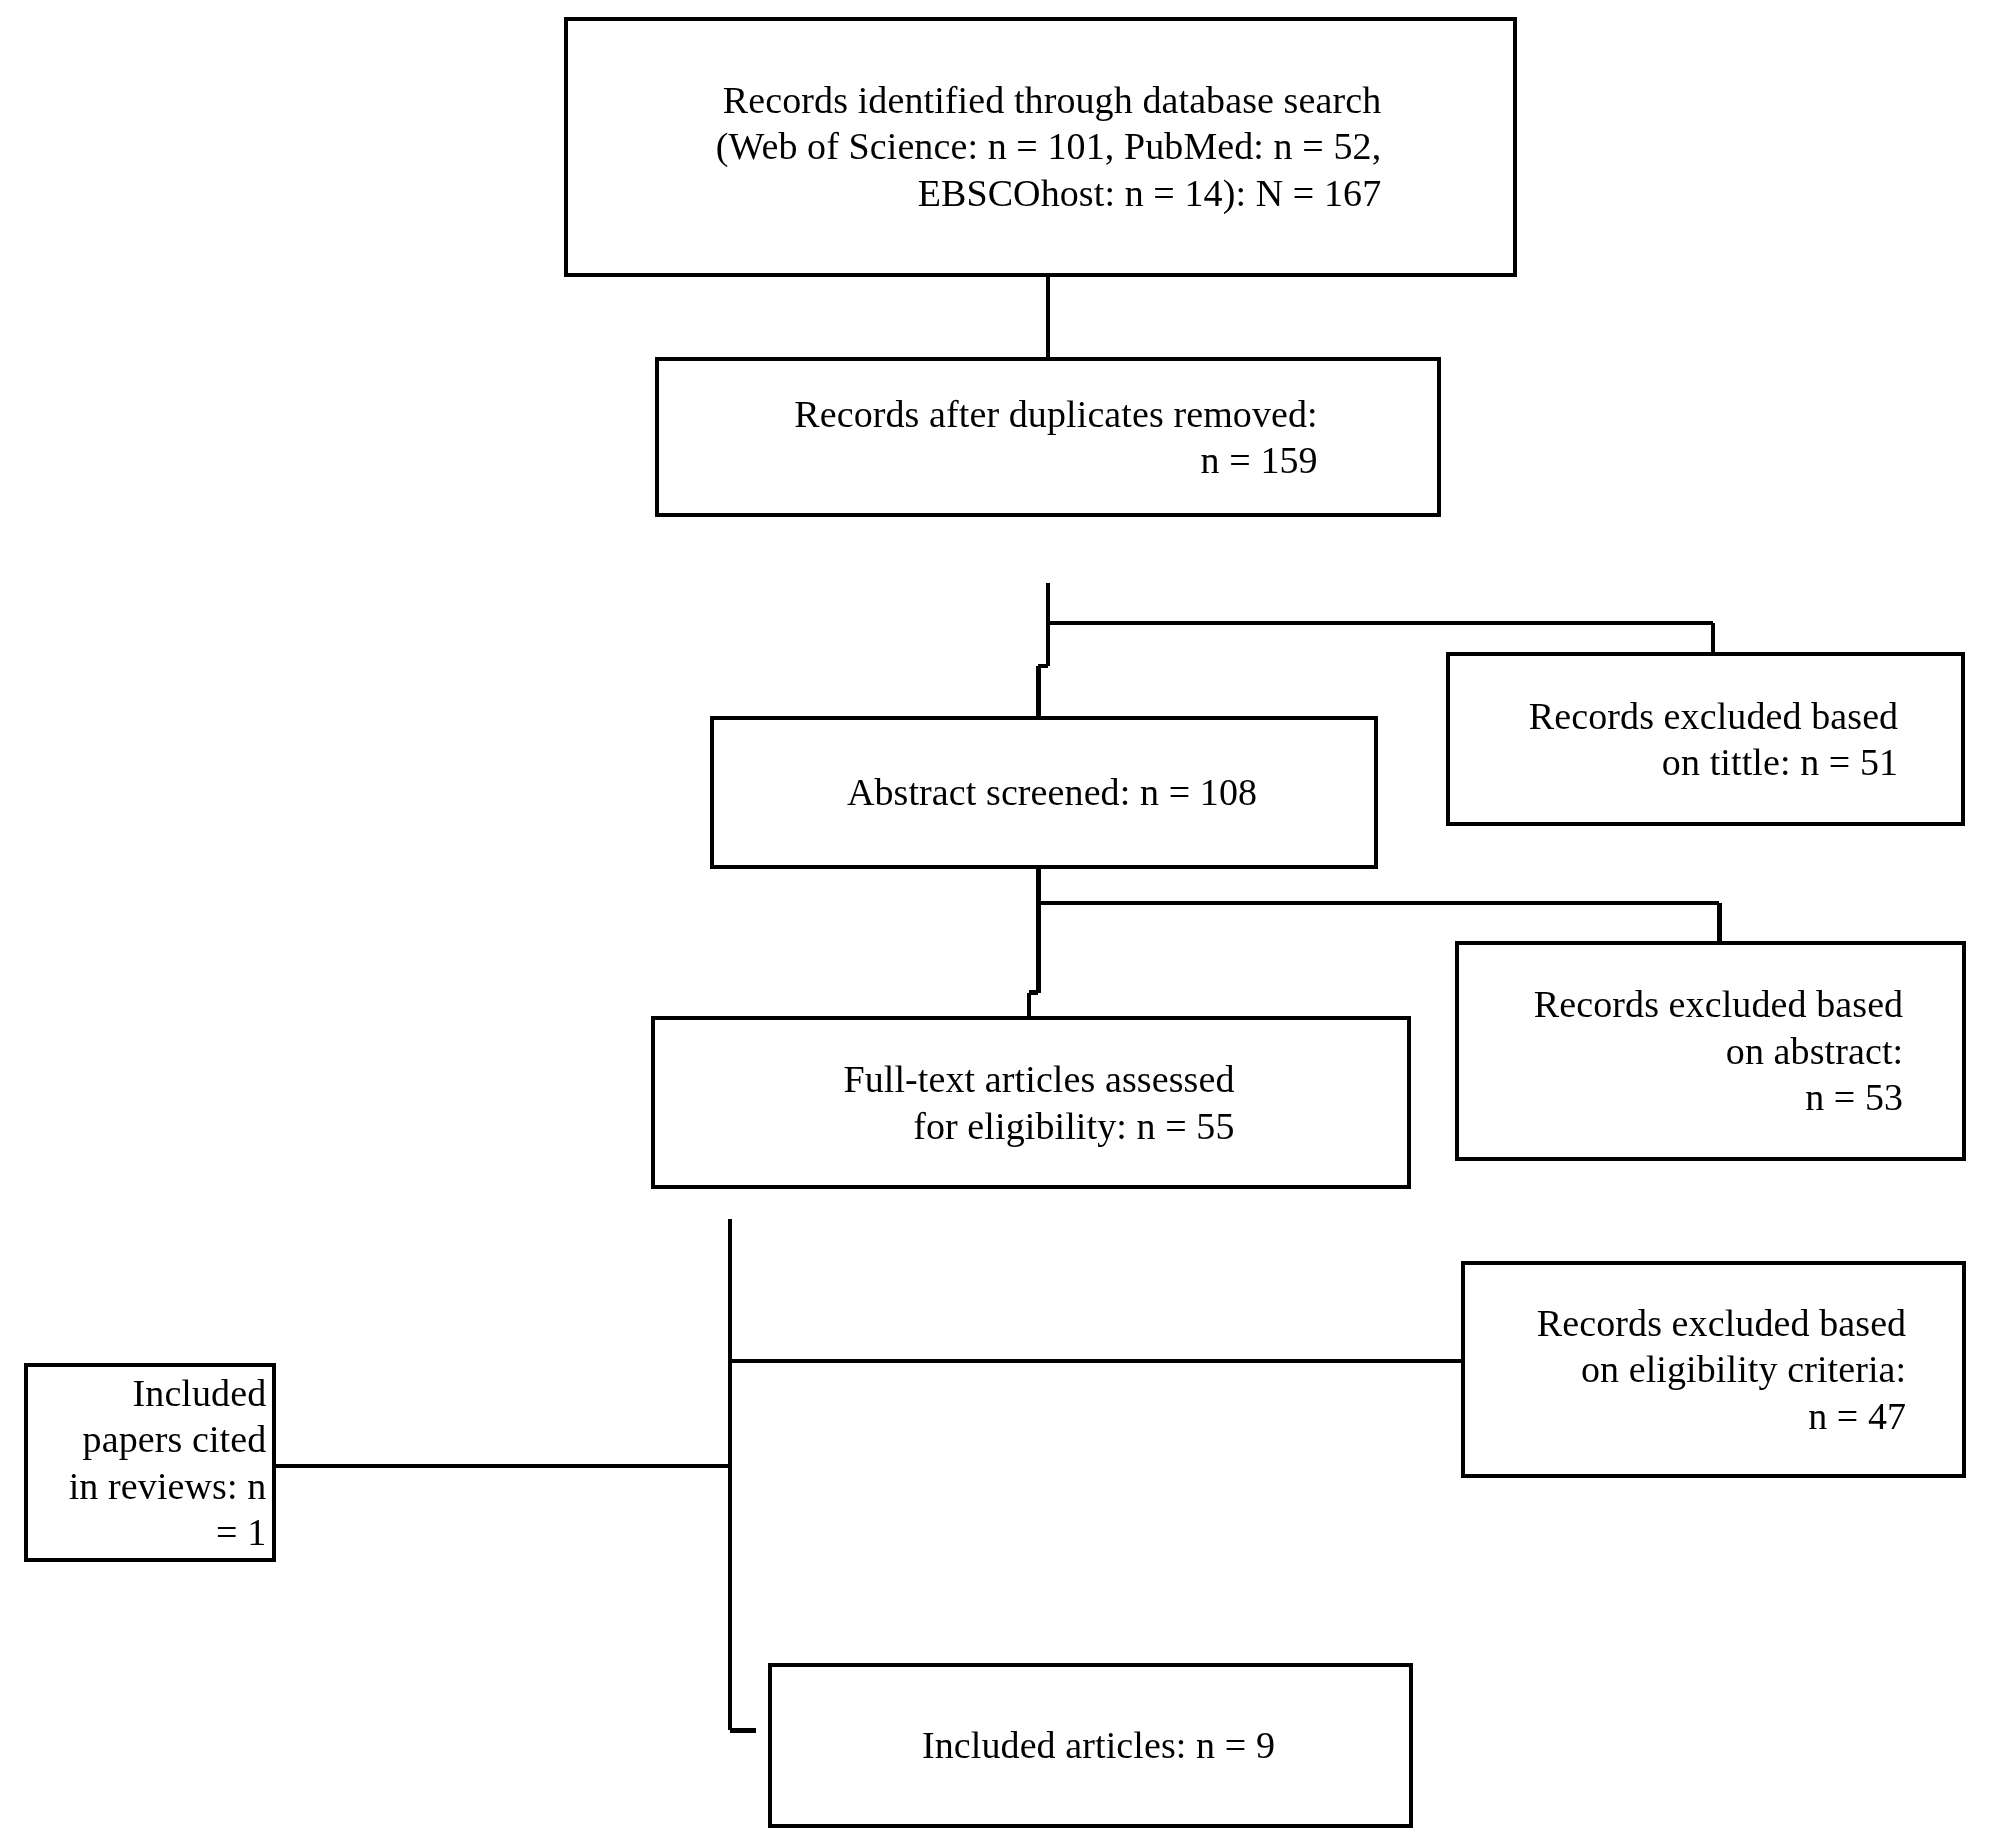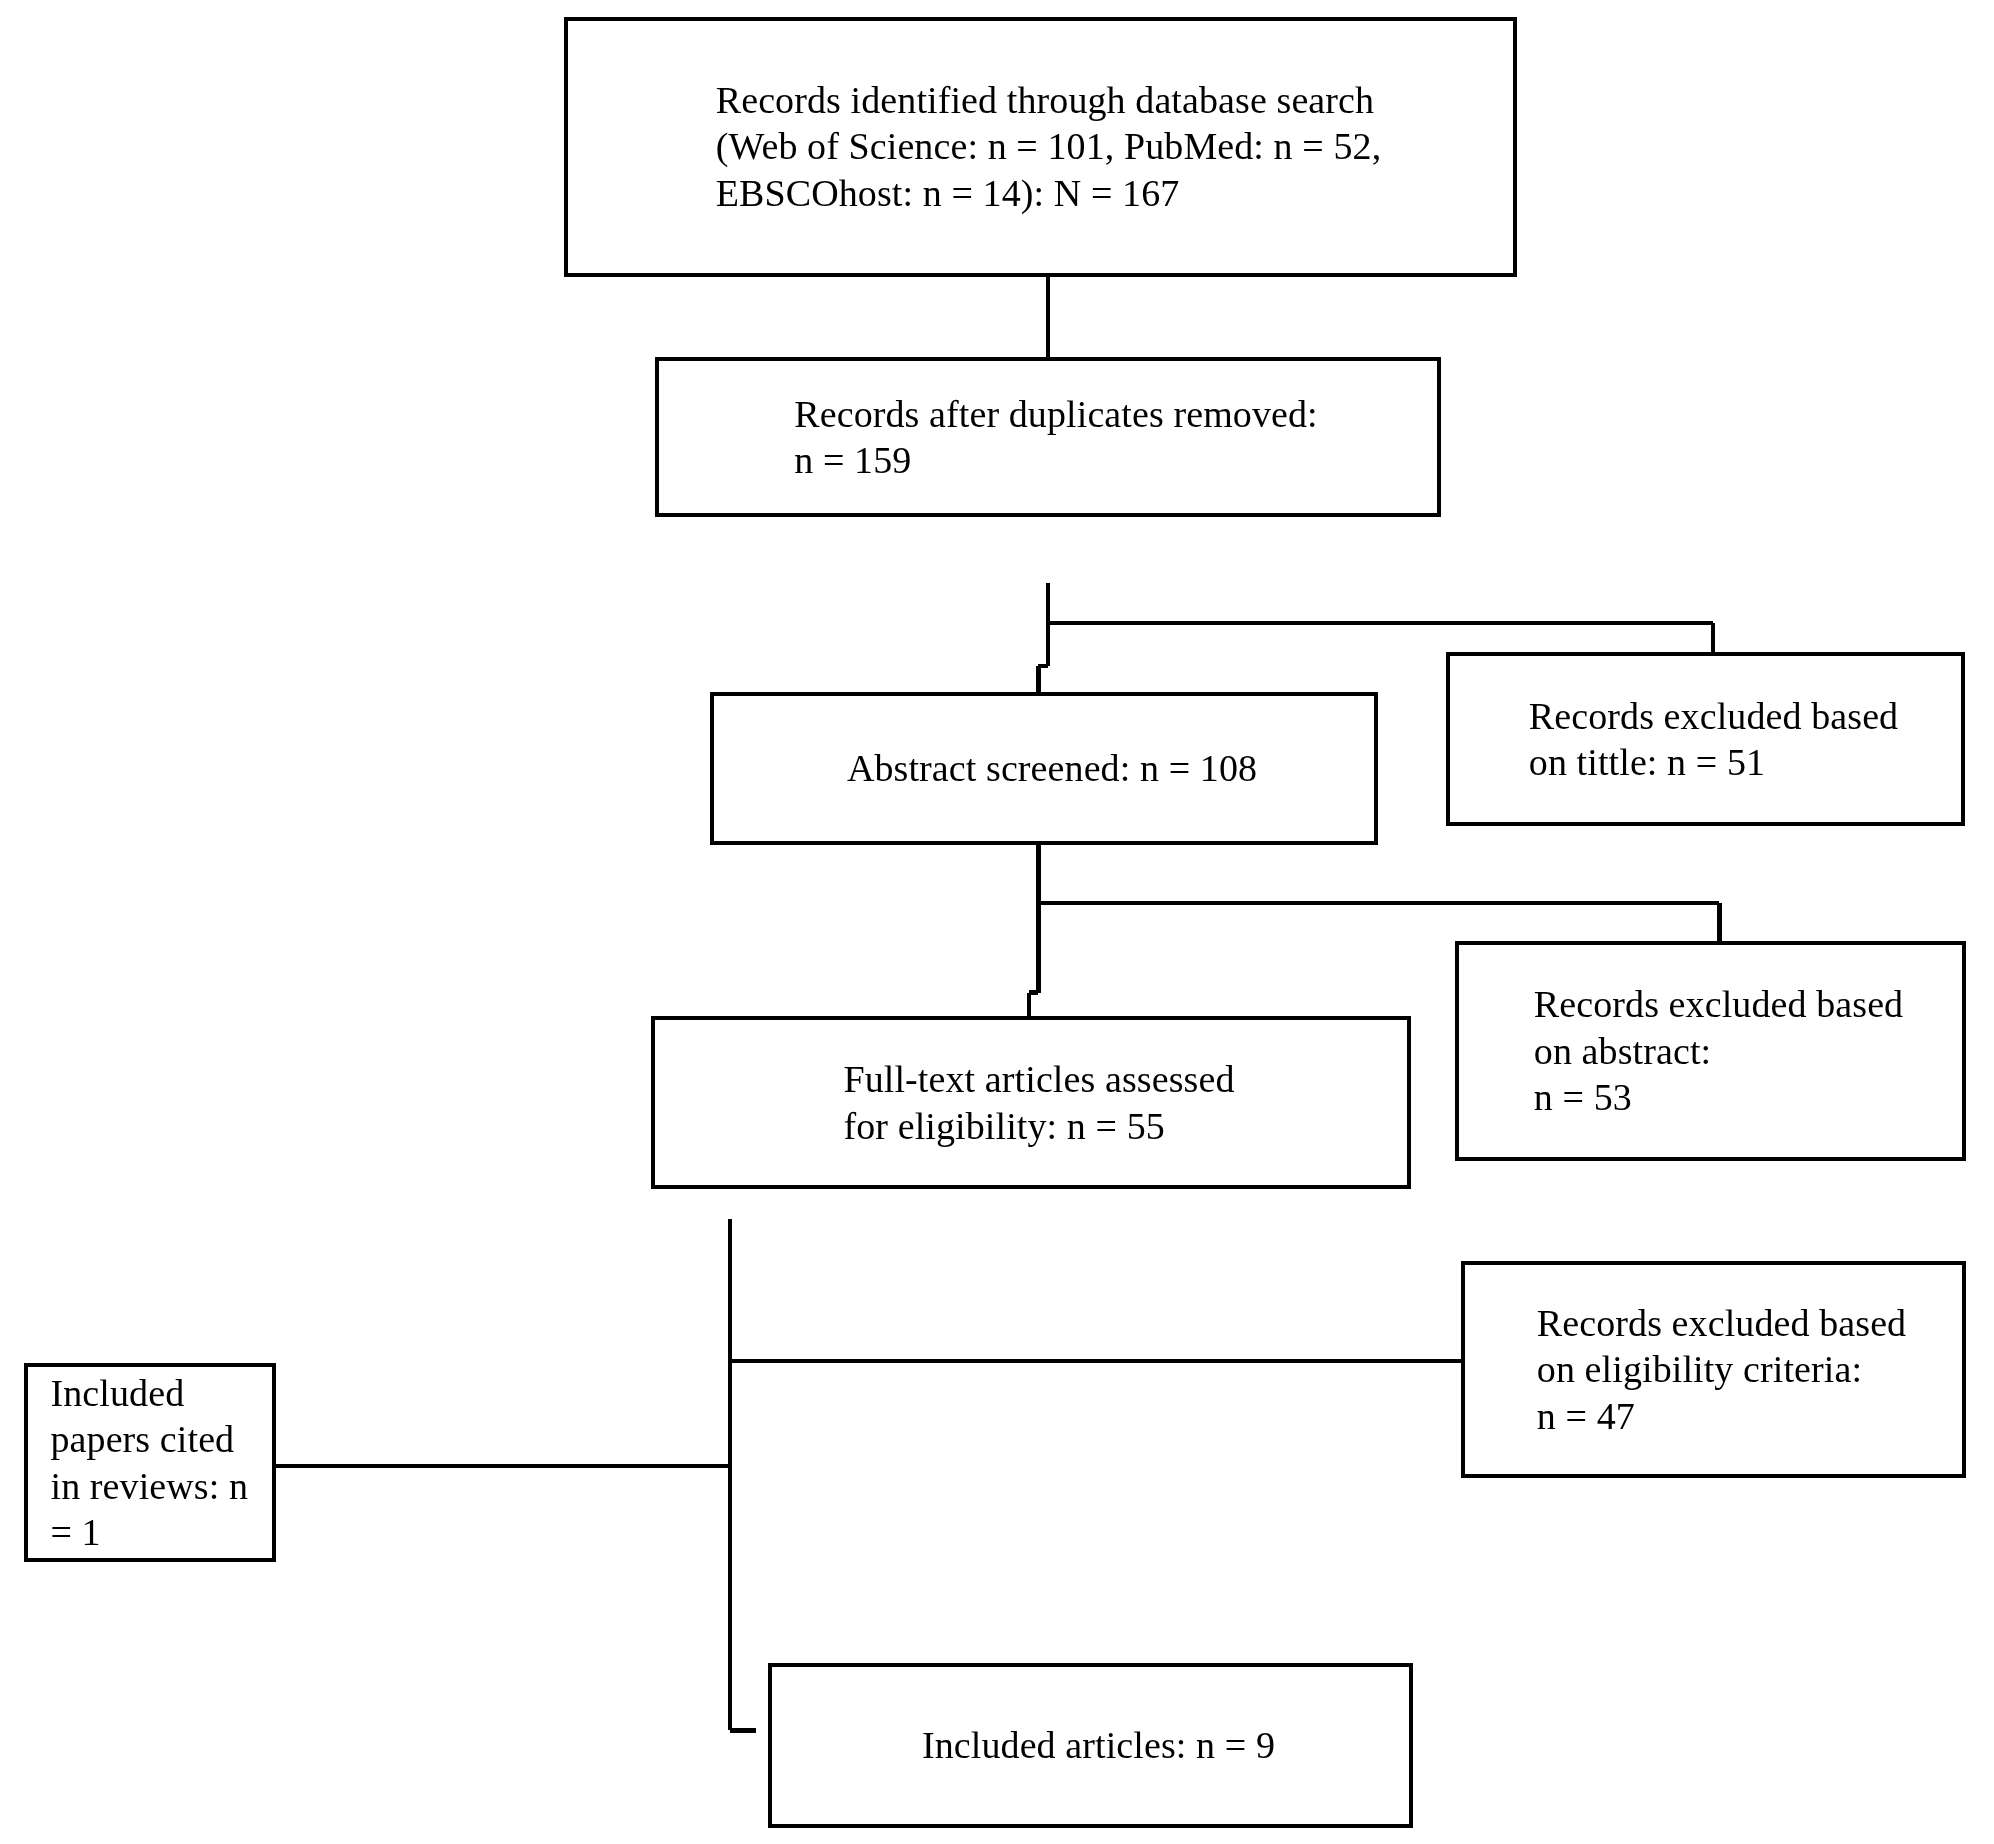--- a/index.html
+++ b/index.html
@@ -23,21 +23,21 @@
     height: 1844px;
   }
   .node-box {
     position: absolute;
     box-sizing: border-box;
     border: 4.3px solid #000000;
     background: #ffffff;
     display: flex;
     align-items: center;
     justify-content: center;
-    text-align: left;
+    text-align: right;
     padding-left: 16px;
   }
   .node-text {
     font-family: "Liberation Serif", "DejaVu Serif", serif;
     font-size: 38px;
     line-height: 1.22;
     color: #000000;
     letter-spacing: 0.1px;
     white-space: pre-line;
     padding: 0 6.1px;
@@ -84,21 +84,21 @@
     <div class="node-text">Records identified through database search
 (Web of Science: n = 101, PubMed: n = 52,
 EBSCOhost: n = 14): N = 167</div>
   </div>
 
   <div class="node-box" style="left:655px; top:357px; width:786px; height:160px;">
     <div class="node-text">Records after duplicates removed:
 n = 159</div>
   </div>
 
-  <div class="node-box" style="left:710px; top:692px; width:668px; height:153px;">
+  <div class="node-box" style="left:710px; top:716px; width:668px; height:153px;">
     <div class="node-text">Abstract screened: n = 108</div>
   </div>
 
   <div class="node-box" style="left:1446px; top:652px; width:519px; height:174px;">
     <div class="node-text">Records excluded based
 on tittle: n = 51</div>
   </div>
 
   <div class="node-box" style="left:1455px; top:941px; width:511px; height:220px;">
     <div class="node-text">Records excluded based

